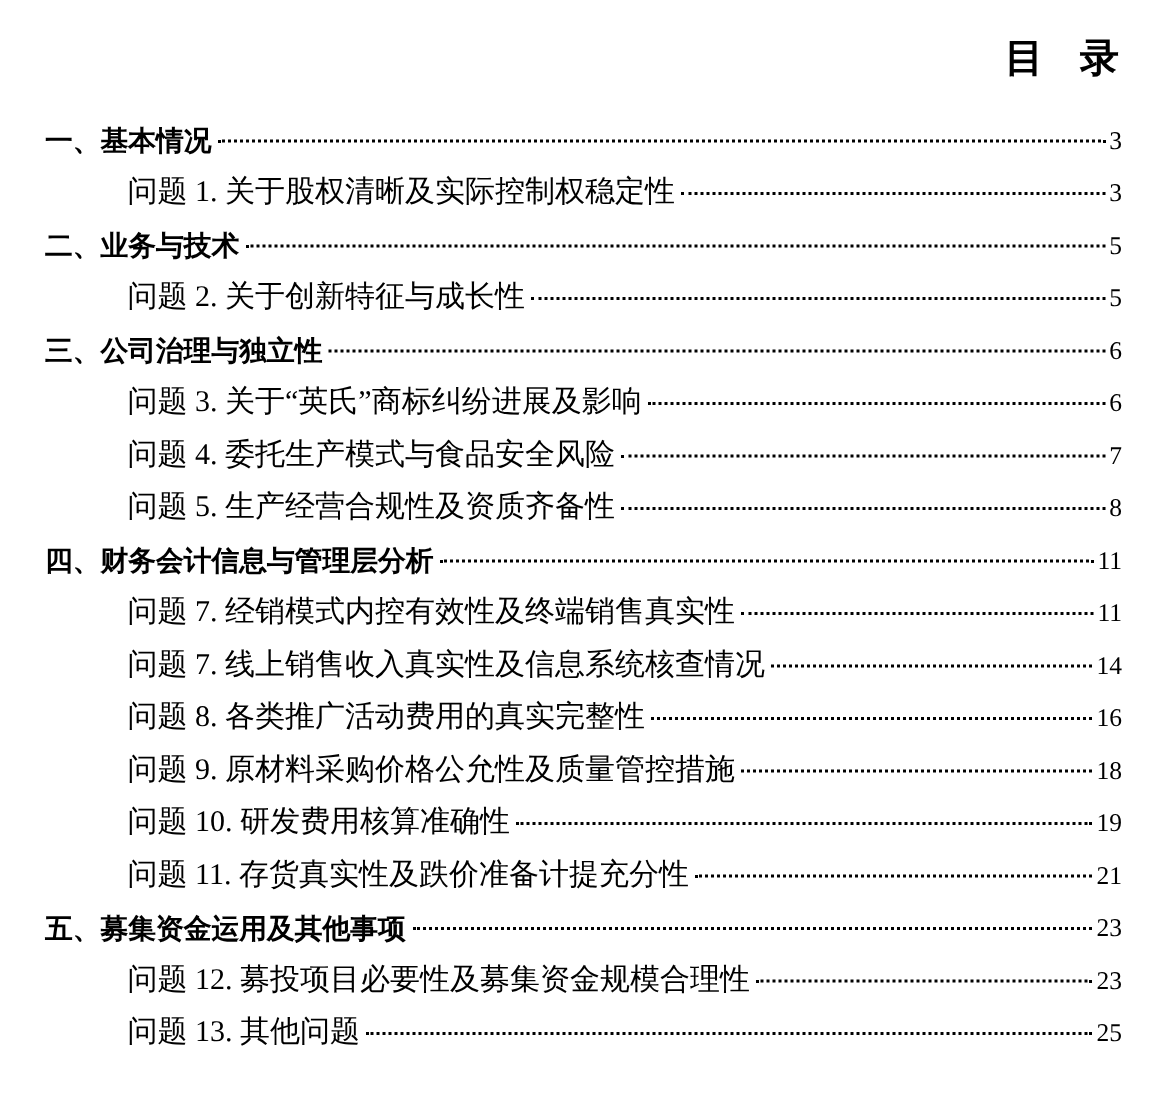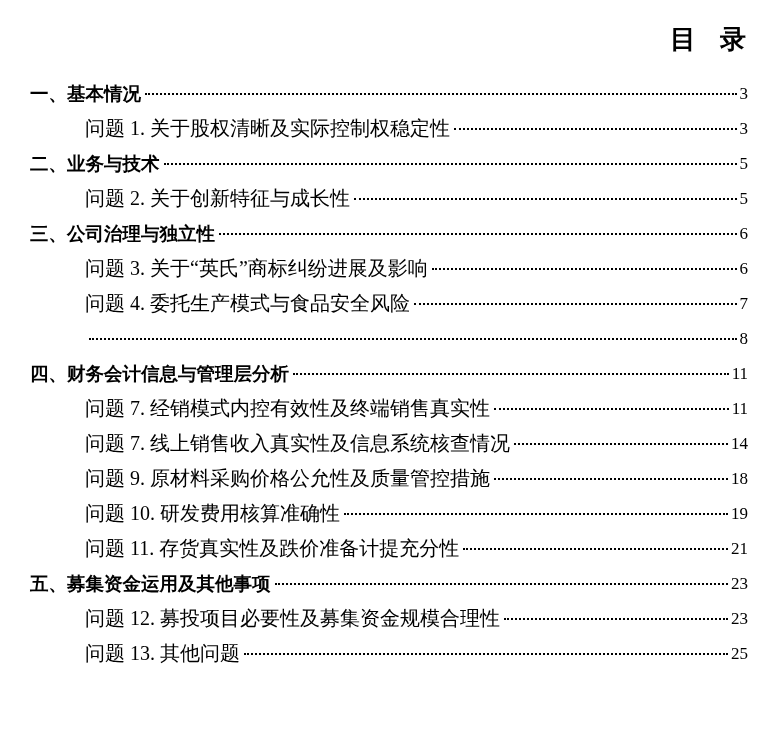--- a/index.html
+++ b/index.html
@@ -109,20 +109,21 @@
     <span class="pagenum">6</span>
   </div>
 
   <div class="entry level2">
     <span class="label">问题 4. 委托生产模式与食品安全风险</span>
     <span class="dots"></span>
     <span class="pagenum">7</span>
   </div>
 
   <div class="entry level2">
+    <span class="label">问题 5. 生产经营合规性及资质齐备性</span>
     <span class="dots"></span>
     <span class="pagenum">8</span>
   </div>
 
   <div class="entry level1">
     <span class="label">四、财务会计信息与管理层分析</span>
     <span class="dots"></span>
     <span class="pagenum">11</span>
   </div>
 
@@ -131,20 +132,25 @@
     <span class="dots"></span>
     <span class="pagenum">11</span>
   </div>
 
   <div class="entry level2">
     <span class="label">问题 7. 线上销售收入真实性及信息系统核查情况</span>
     <span class="dots"></span>
     <span class="pagenum">14</span>
   </div>
 
+  <div class="entry level2">
+    <span class="label">问题 8. 各类推广活动费用的真实完整性</span>
+    <span class="dots"></span>
+    <span class="pagenum">16</span>
+  </div>
 
   <div class="entry level2">
     <span class="label">问题 9. 原材料采购价格公允性及质量管控措施</span>
     <span class="dots"></span>
     <span class="pagenum">18</span>
   </div>
 
   <div class="entry level2">
     <span class="label">问题 10. 研发费用核算准确性</span>
     <span class="dots"></span>

